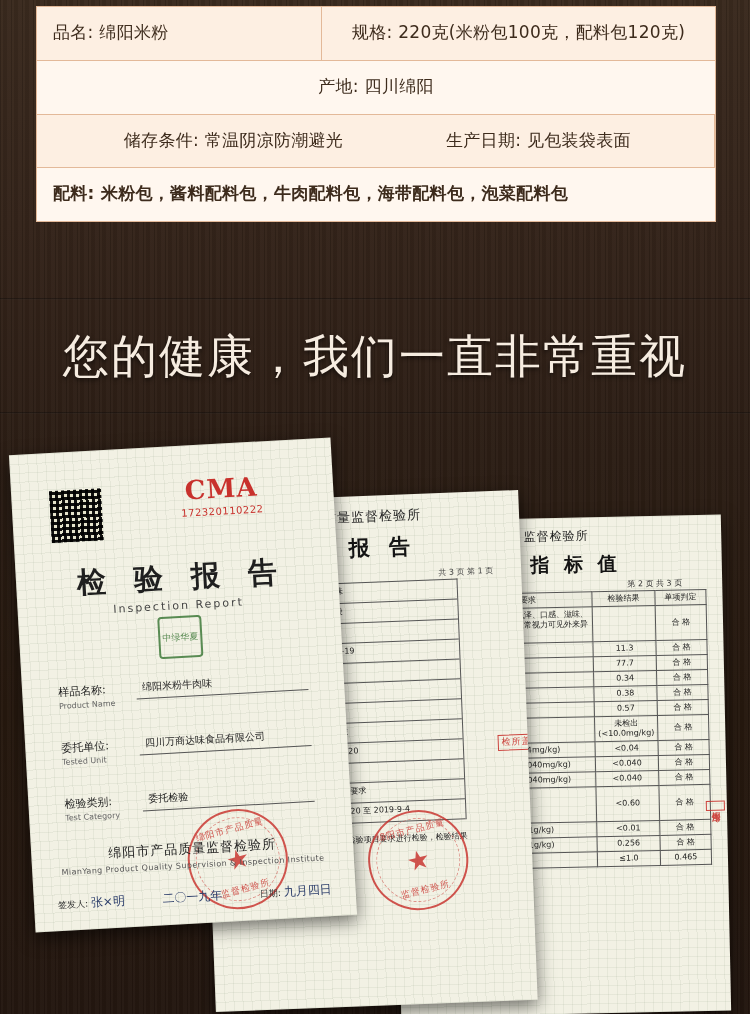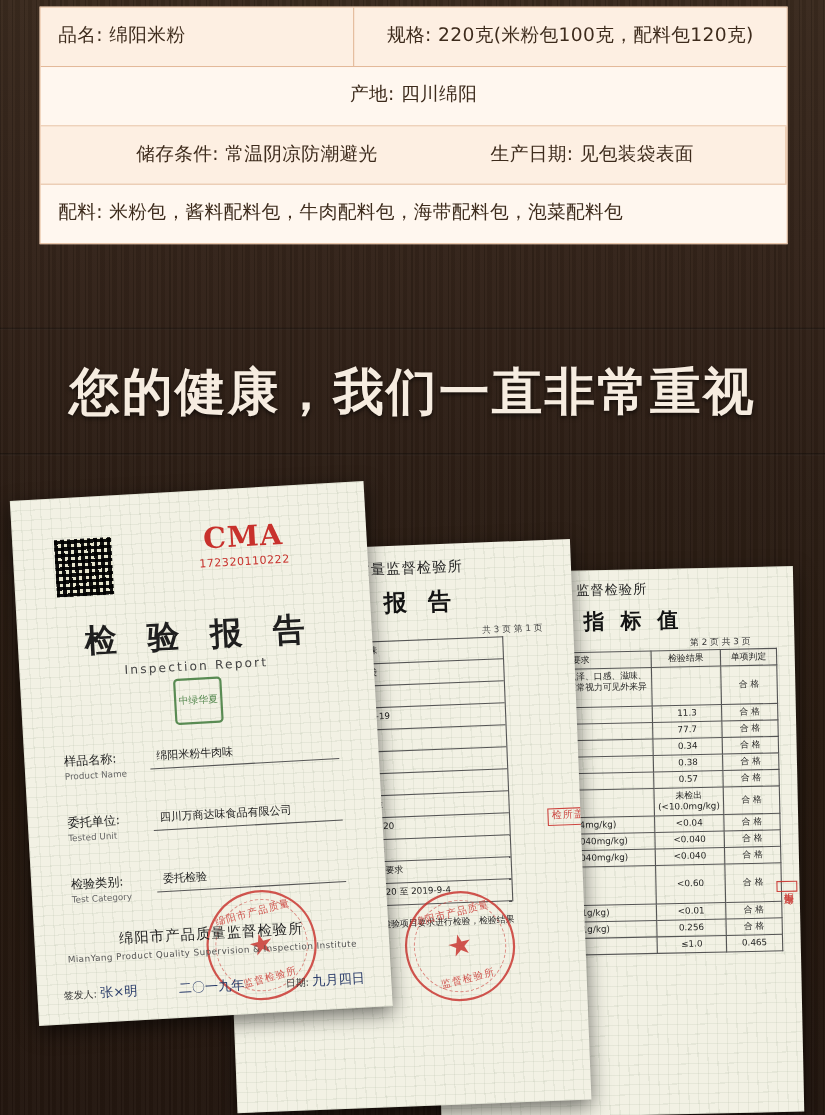--- a/index.html
+++ b/index.html
@@ -62,34 +62,34 @@
     line-height: 1.4;
     box-sizing: border-box;
     letter-spacing: 0.3px;
   }
   .spec-cell.left {
     width: 285px;
     border-right: 1px solid #e3b999;
     flex: none;
   }
   .spec-cell.right { flex: 1; text-align: center; }
-  .spec-cell.full { width: 100%; }
+  .spec-cell.full { width: 100%; font-weight: bold; }
   .row-tint-a { background: #fdefe2; }
   .row-tint-b { background: #fff7ef; }
 
   
   .headline {
     position: absolute;
     left: 0;
     right: 0;
     top: 326px;
     text-align: center;
     font-family: "DejaVu Serif", "Liberation Serif", serif;
     font-size: 46px;
-    font-weight: bold;
+    font-weight: normal;
     color: #f6ece0;
     letter-spacing: 2px;
     text-shadow: 0 2px 4px rgba(0,0,0,0.6);
   }
 
   
   .certs {
     position: absolute;
     left: 0;
     top: 430px;

